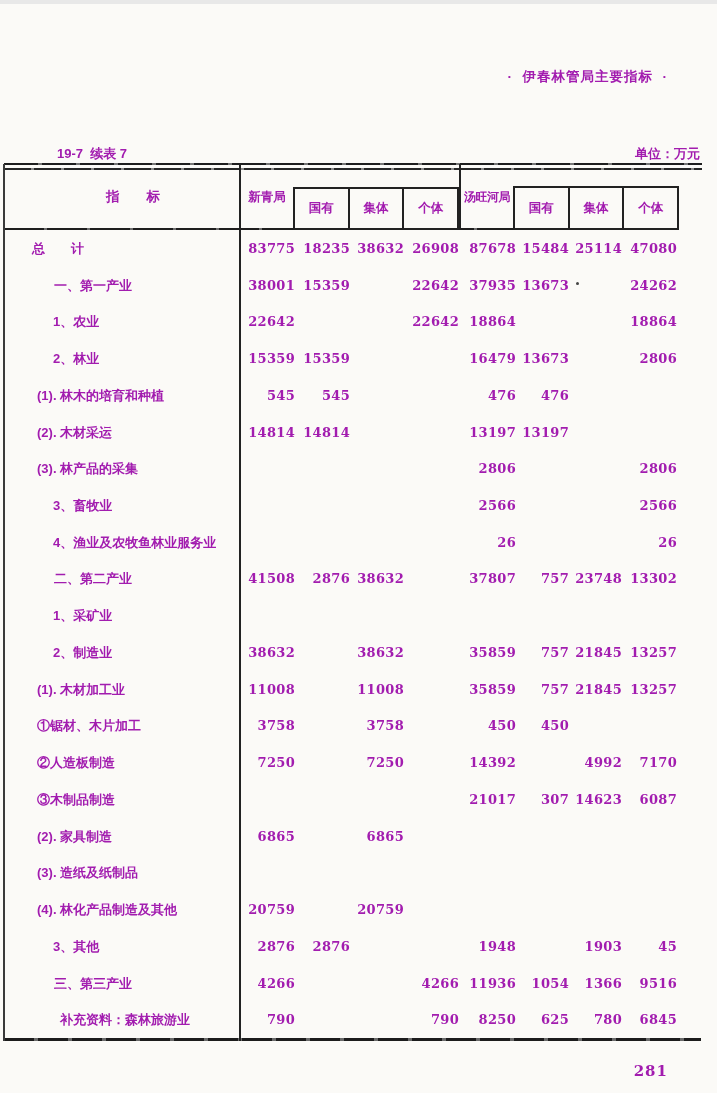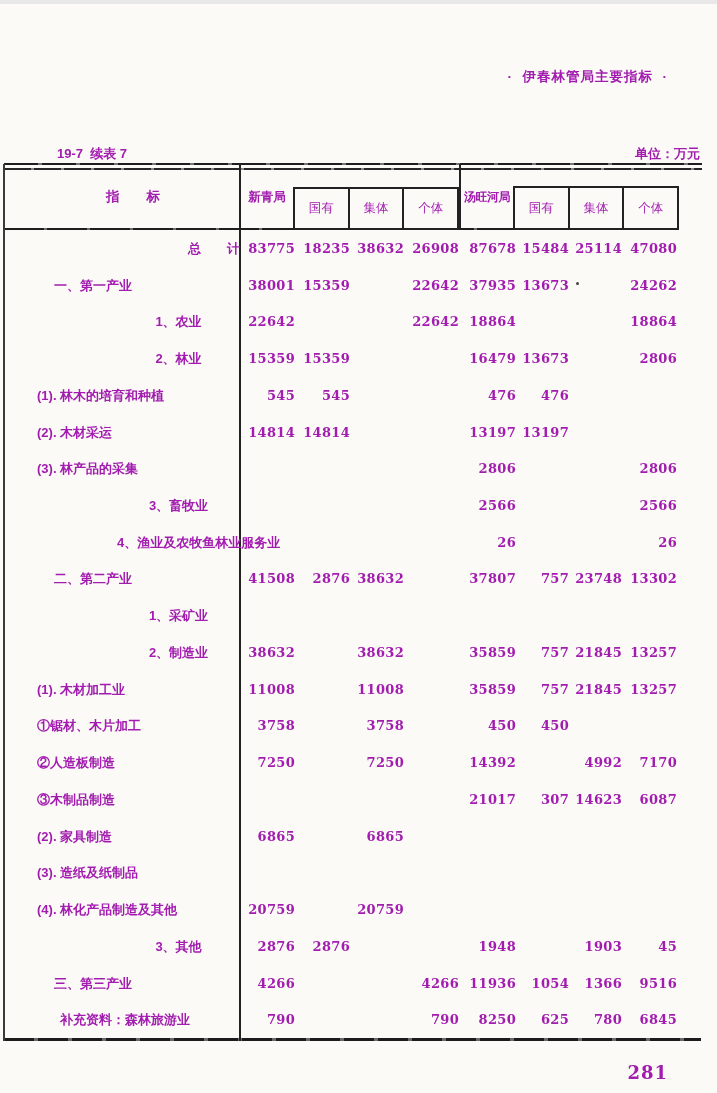--- a/index.html
+++ b/index.html
@@ -21,21 +21,21 @@
     position:absolute;top:141px;left:57px;
     font-size:13px;font-weight:700;white-space:pre;
   }
   .caption-right{
     position:absolute;top:141px;right:17px;
     font-size:13px;font-weight:700;white-space:pre;
   }
   .page-number{
     position:absolute;top:1058px;right:49px;
     font-family:"DejaVu Serif","Liberation Serif",serif;
-    font-size:18px;font-weight:700;letter-spacing:1px;
+    font-size:15px;font-weight:700;letter-spacing:1px;
   }
   
   .hline,.vline{position:absolute;background:#222;}
   .hline-top-a{left:4px;top:159px;width:698px;height:2px;
     background:repeating-linear-gradient(90deg,#1e1e1e 0 34px,#777 34px 38px);}
   .hline-top-b{left:4px;top:164px;width:698px;height:2px;
     background:repeating-linear-gradient(90deg,#262626 0 27px,#8a8a8a 27px 30px);}
   .hline-hdr-bottom{left:4px;top:224px;width:675px;height:2px;
     background:repeating-linear-gradient(90deg,#1e1e1e 0 40px,#6f6f6f 40px 43px);}
   .hline-bottom{left:4px;top:1034px;width:697px;height:3px;
@@ -52,36 +52,36 @@
   .hdr-g1{left:241px;top:162px;width:52px;height:62px;font-size:12.5px;}
   .hdr-g2{left:461px;top:162px;width:52px;height:62px;font-size:12px;letter-spacing:-0.5px;}
   .subbox{
     position:absolute;display:flex;box-sizing:border-box;
     border:2px solid #222;background:#fbfaf7;
   }
   .subbox-a{left:293px;top:183px;width:166px;height:43px;}
   .subbox-b{left:513px;top:182px;width:166px;height:44px;}
   .subcell{
     flex:1;display:flex;align-items:center;justify-content:center;
-    font-weight:400;font-size:12.5px;white-space:nowrap;
+    font-weight:700;font-size:12.5px;white-space:nowrap;
   }
   .subcell + .subcell{border-left:2px solid #222;}
   
   .tbody{
     position:absolute;left:4px;top:226px;width:675px;height:808px;
     display:flex;flex-direction:column;
   }
   .trow{flex:1;display:flex;align-items:center;}
   .tlabel{
     width:236px;box-sizing:border-box;
     font-weight:700;font-size:13px;white-space:nowrap;line-height:1;
   }
-  .ind-center{text-align:right;padding-left:28px;}
+  .ind-center{text-align:left;padding-left:28px;}
   .ind-l1{padding-left:50px;}
-  .ind-l2{padding-left:113px;text-align:center;}
+  .ind-l2{padding-left:49px;}
   .ind-l3{padding-left:33px;}
   .ind-flush{padding-left:6px;text-align:center;}
   .tcell{
     box-sizing:border-box;padding-right:2px;
     text-align:right;white-space:nowrap;line-height:1;
     font-family:"DejaVu Serif","Liberation Serif",serif;
     font-weight:700;font-size:13px;letter-spacing:0.3px;
   }
   .c0{width:57px}.c1{width:55px}.c2{width:54px}.c3{width:55px}
   .c4{width:57px}.c5{width:53px}.c6{width:53px}.c7{width:55px}

